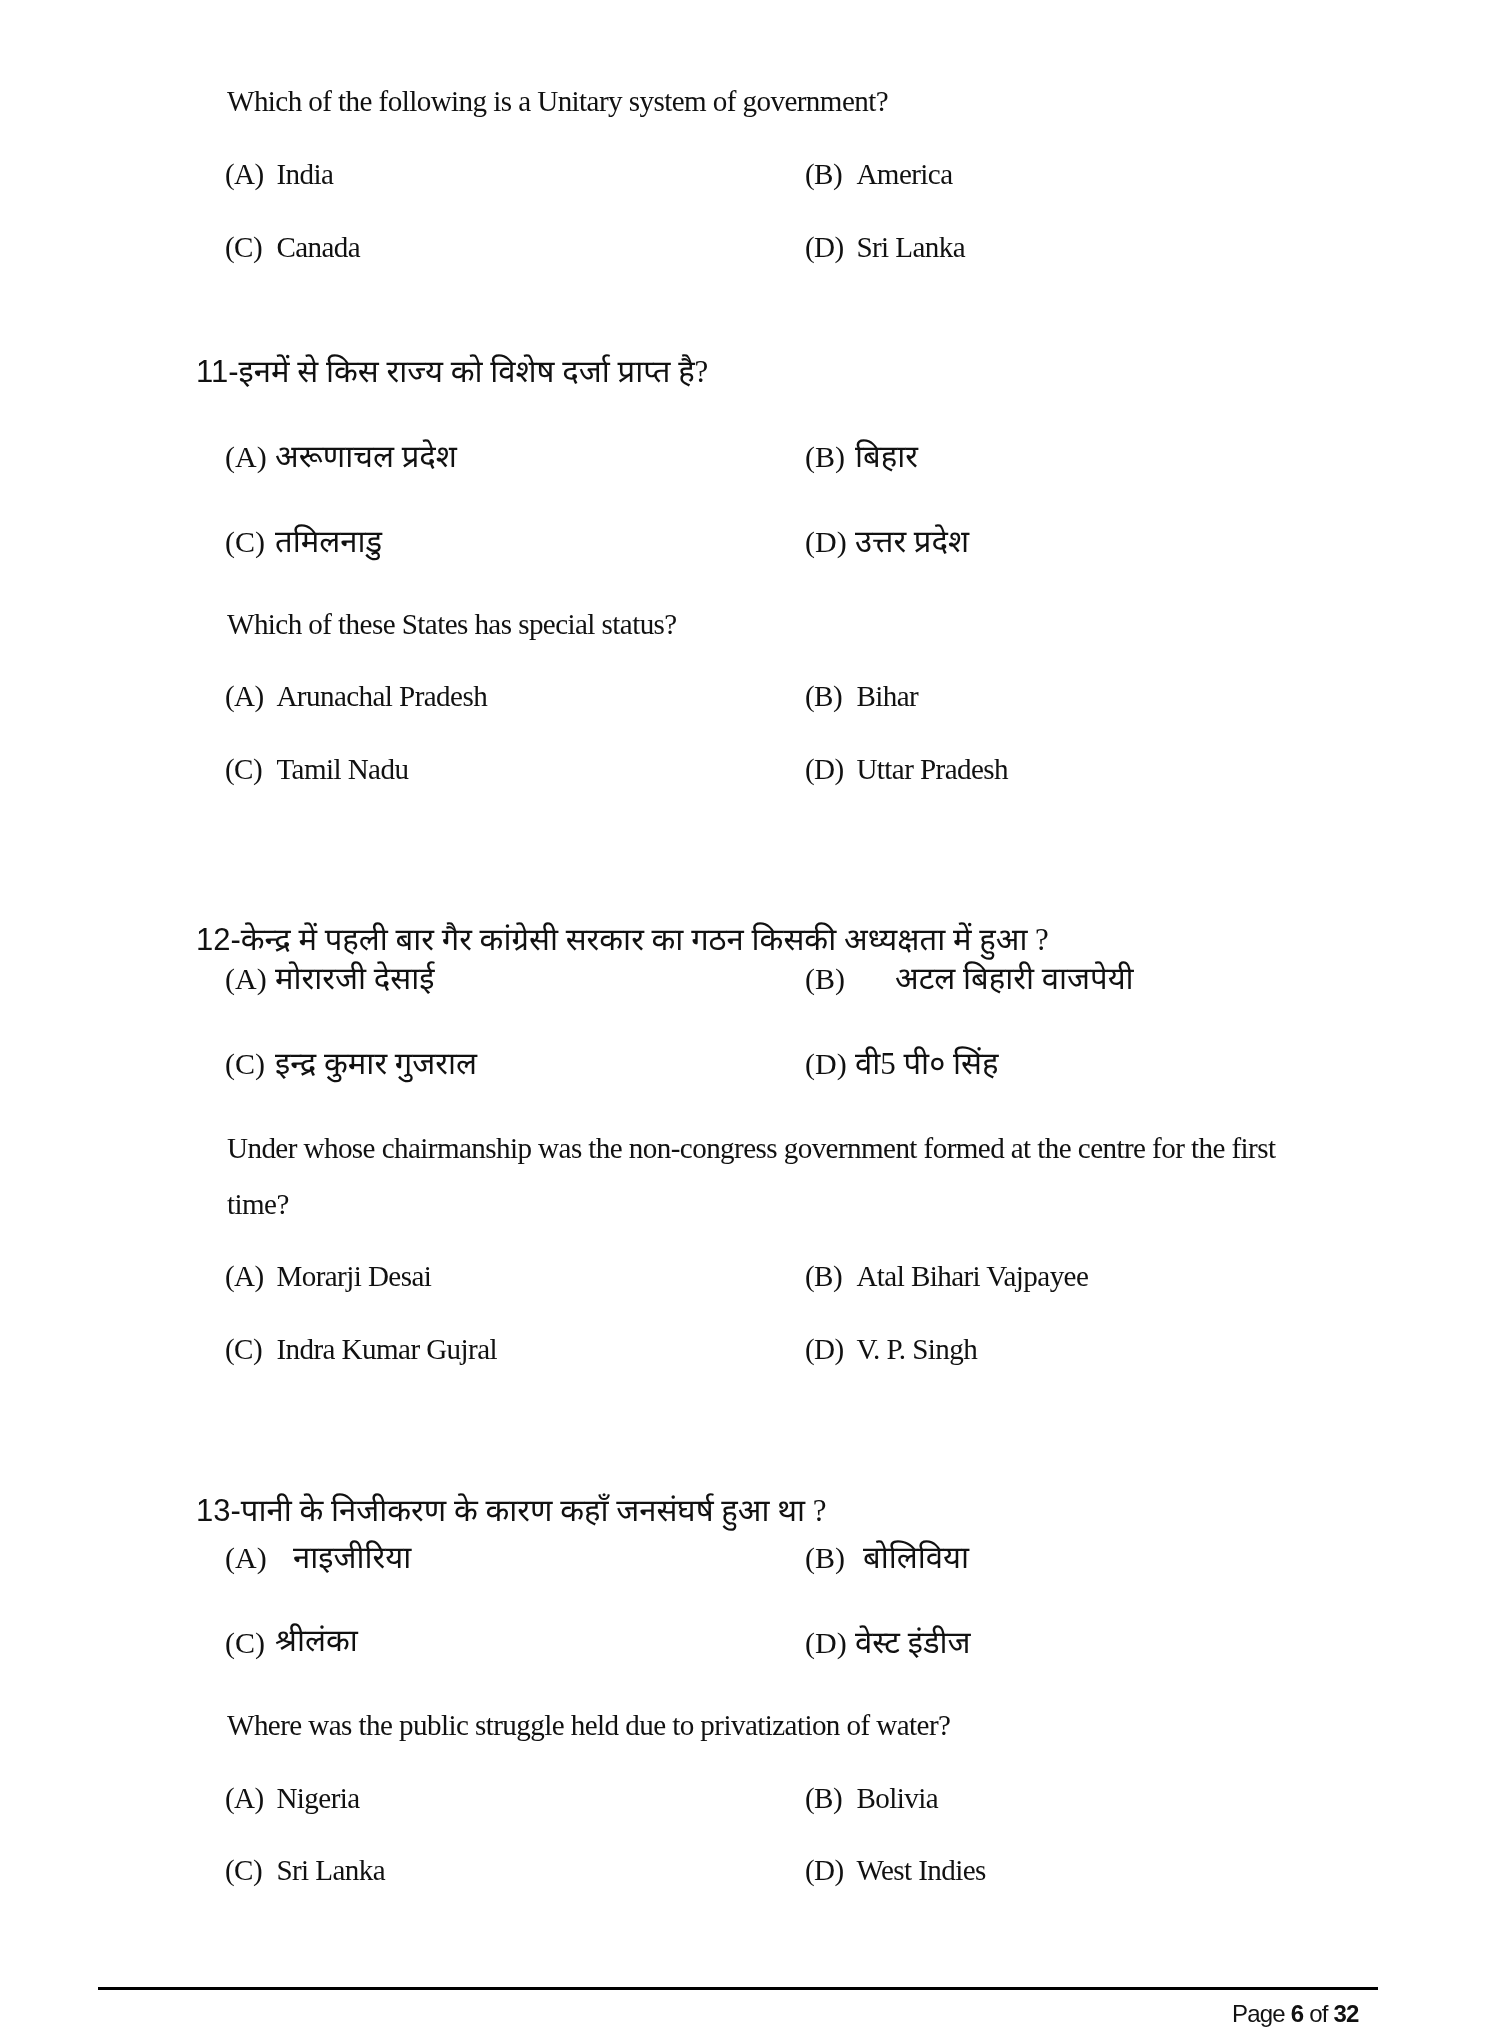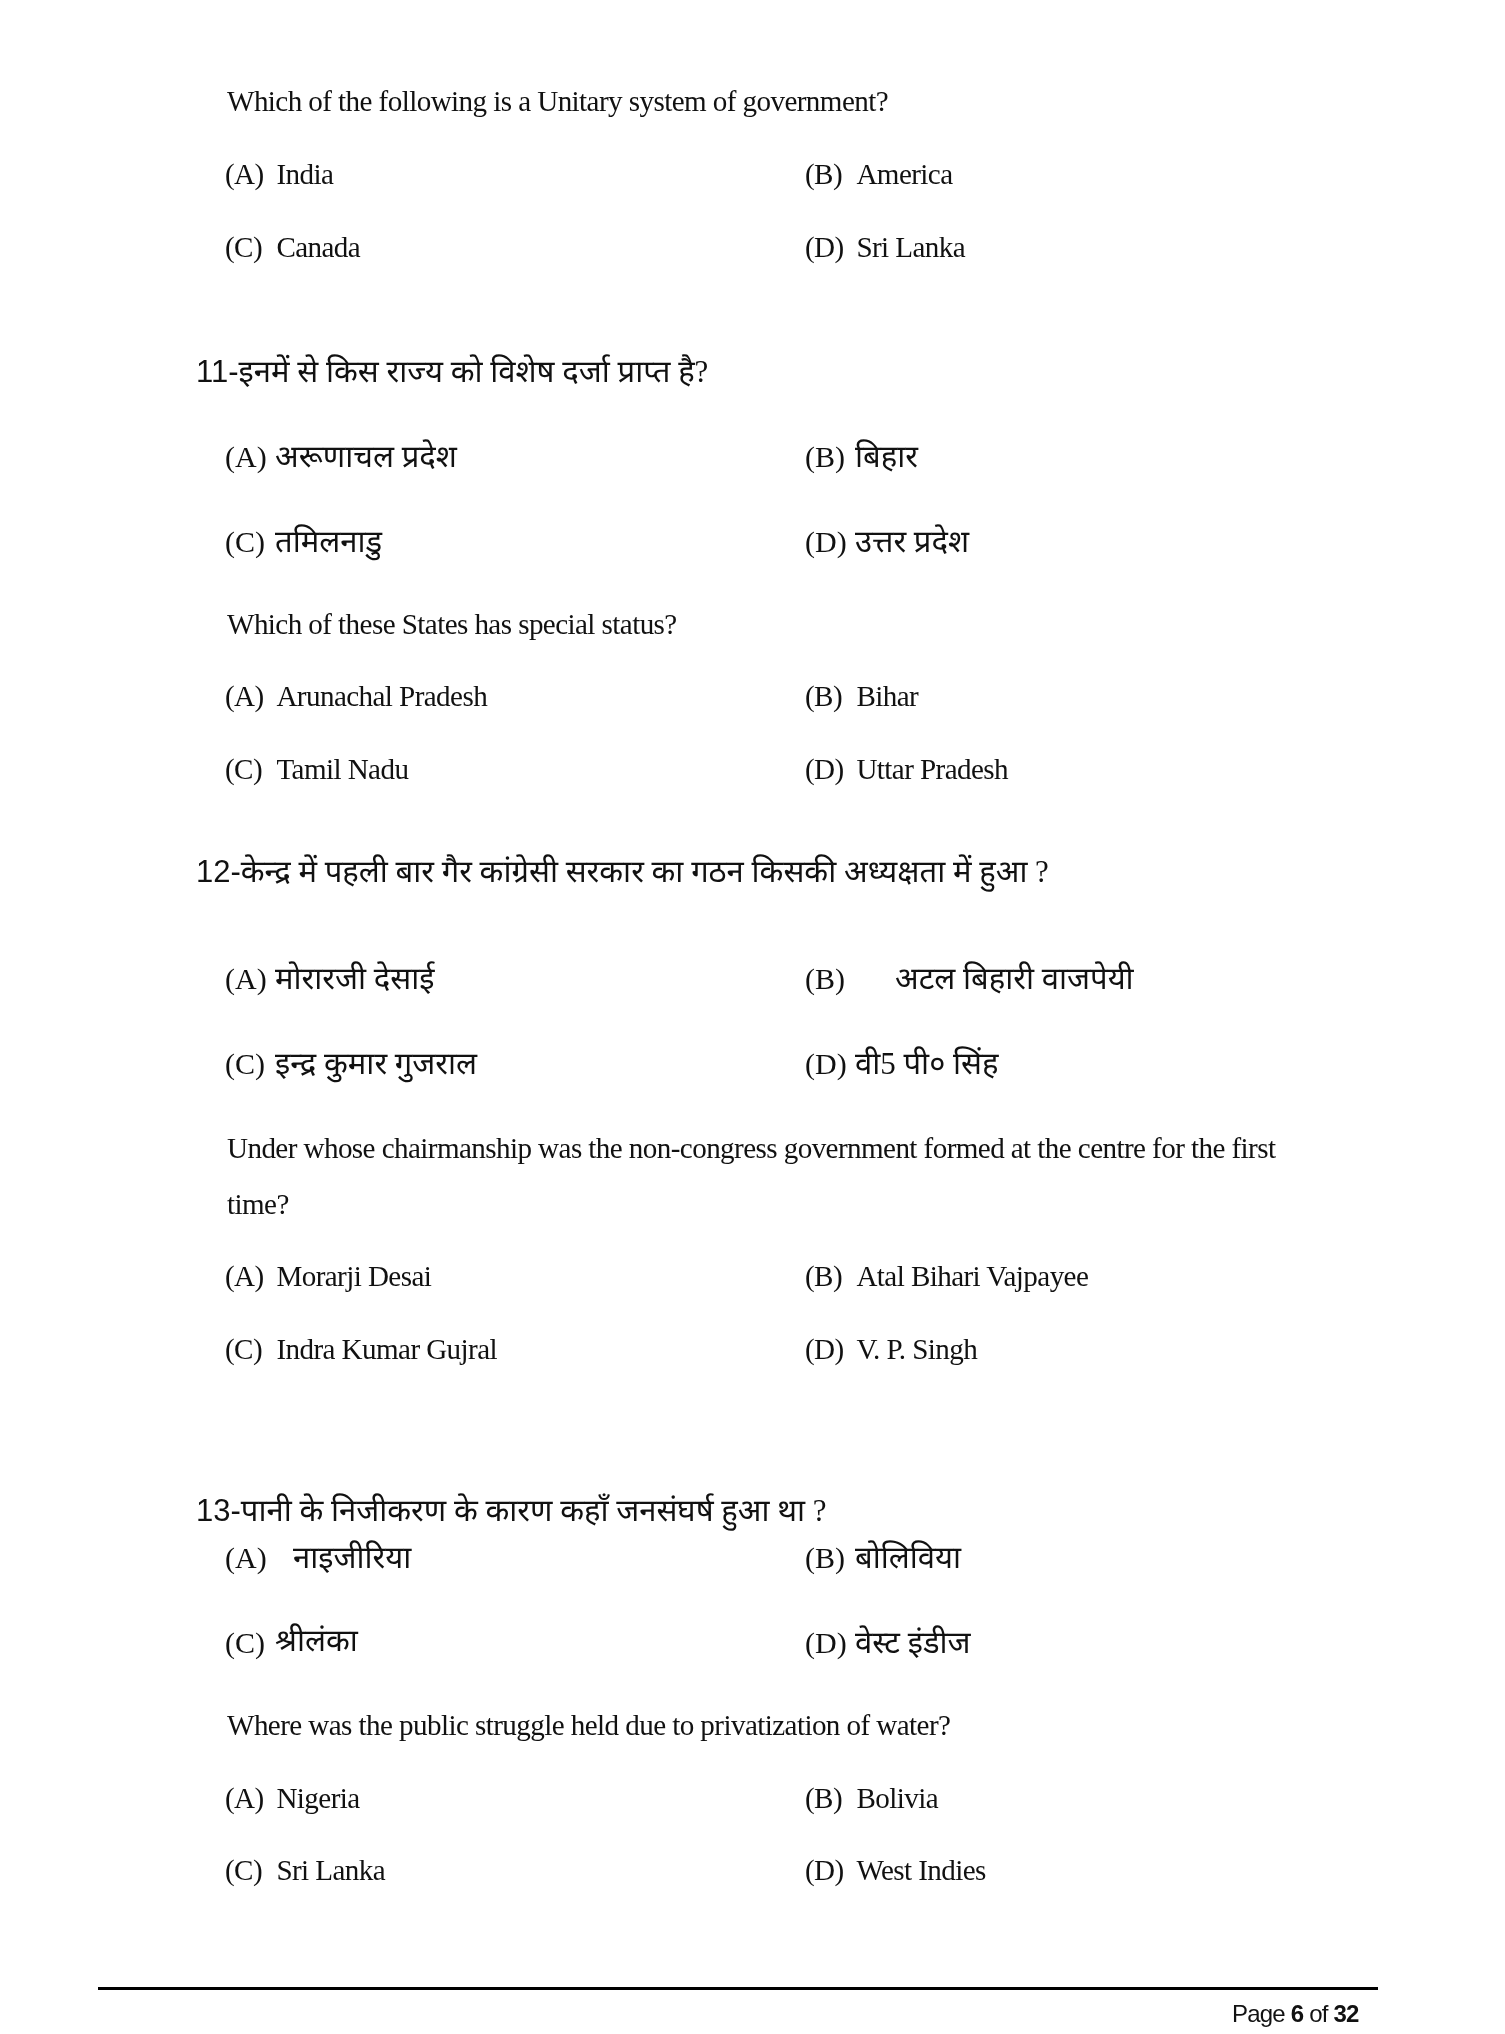--- a/index.html
+++ b/index.html
@@ -137,21 +137,21 @@
   </div>
   <div class="opt en" style="left:225px; top:754px;">
     <span class="opt-label">(C)</span>
     <span class="txt">Tamil Nadu</span>
   </div>
   <div class="opt en" style="left:805px; top:754px;">
     <span class="opt-label">(D)</span>
     <span class="txt">Uttar Pradesh</span>
   </div>
 
-  <div class="ln hi" style="left:196px; top:856px;">
+  <div class="ln hi" style="left:196px; top:924px;">
     <span class="qnum">12-</span><span>केन्द्र में पहली बार गैर कांग्रेसी सरकार का गठन किसकी अध्यक्षता में हुआ ?</span>
   </div>
 
   <div class="opt hi" style="left:225px; top:963px;">
     <span class="opt-label">(A)</span>
     <span class="txt" style="left:50px;">मोरारजी देसाई</span>
   </div>
   <div class="opt hi" style="left:805px; top:963px;">
     <span class="opt-label">(B)</span>
     <span class="txt" style="left:50px;margin-left:40px;">अटल बिहारी वाजपेयी</span>
@@ -188,21 +188,21 @@
   <div class="ln hi" style="left:196px; top:1459px;margin-top:36px;">
     <span class="qnum">13-</span><span>पानी के निजीकरण के कारण कहाँ जनसंघर्ष हुआ था ?</span>
   </div>
 
   <div class="opt hi" style="left:225px; top:1542px;">
     <span class="opt-label">(A)</span>
     <span class="txt" style="left:68px;">नाइजीरिया</span>
   </div>
   <div class="opt hi" style="left:805px; top:1542px;">
     <span class="opt-label">(B)</span>
-    <span class="txt" style="left:50px;">बोलिविया</span>
+    <span class="txt" style="left:58px;">बोलिविया</span>
   </div>
   <div class="opt hi" style="left:225px; top:1627px;">
     <span class="opt-label">(C)</span>
     <span class="txt" style="left:50px;font-family:Liberation Mono, monospace;">श्रीलंका</span>
   </div>
   <div class="opt hi" style="left:805px; top:1627px;">
     <span class="opt-label">(D)</span>
     <span class="txt" style="left:50px;">वेस्ट इंडीज</span>
   </div>
 

